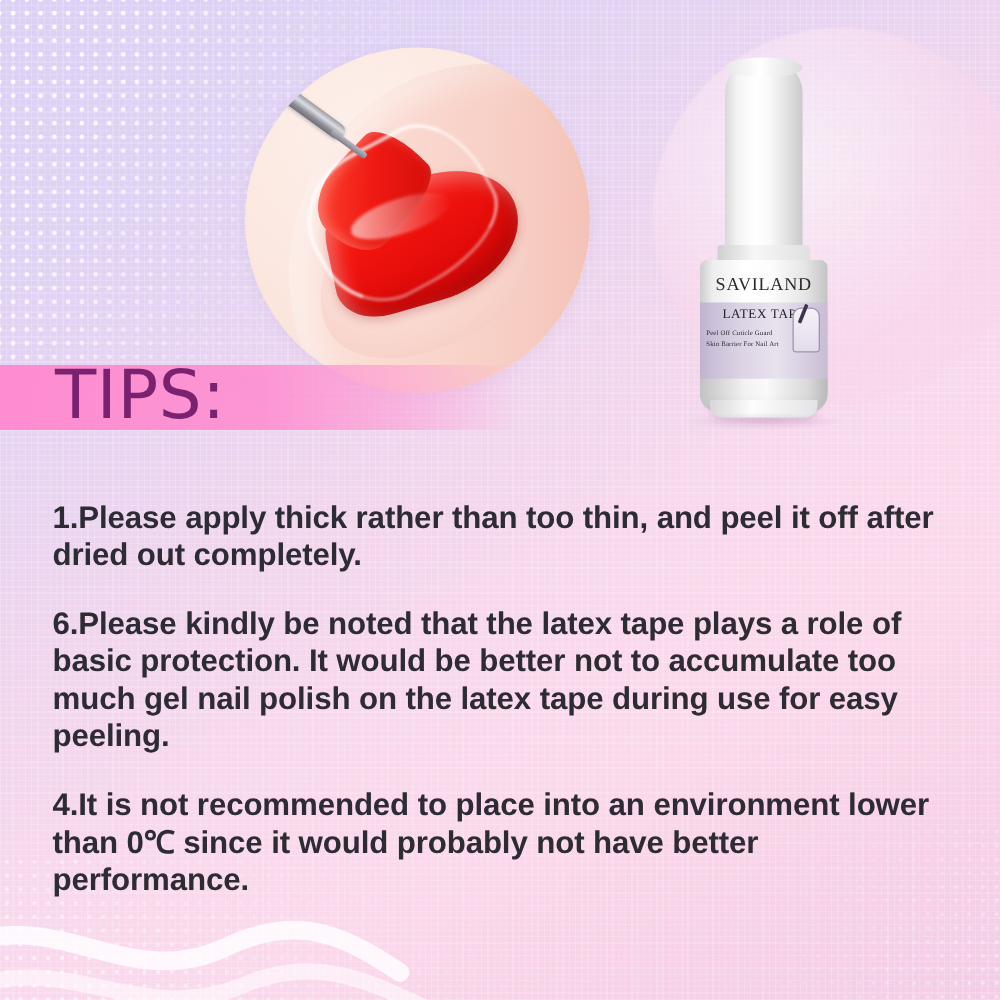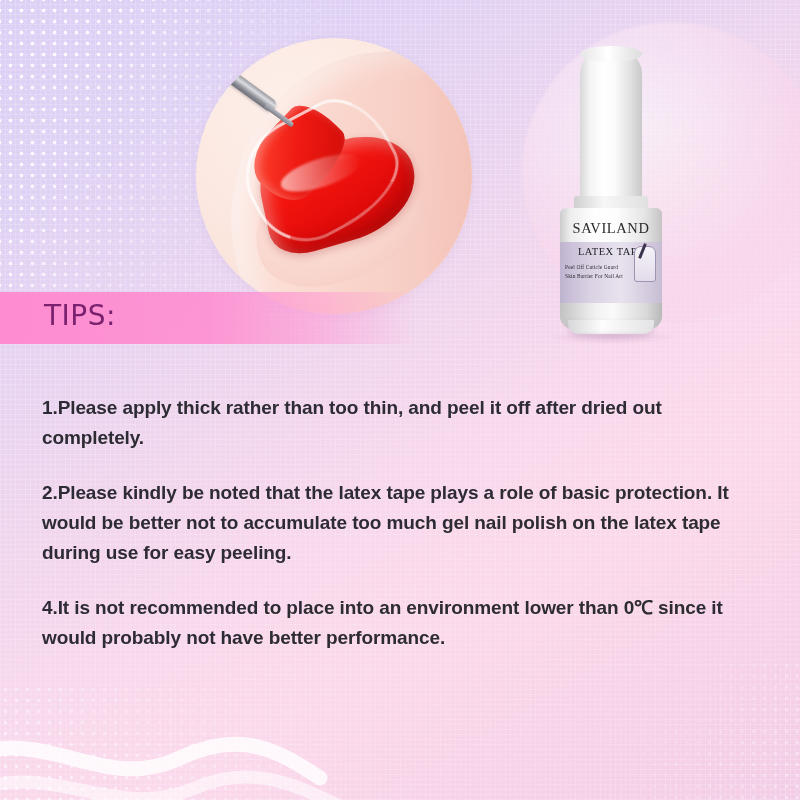--- a/index.html
+++ b/index.html
@@ -191,28 +191,28 @@
     background:radial-gradient(ellipse, rgba(160,110,160,.22), rgba(160,110,160,0) 72%);
   }
 
   
   .tips-band{
     position:absolute;left:0;top:292px;width:800px;height:52px;
     background:linear-gradient(90deg, rgba(255,134,205,.92) 0%, rgba(255,140,207,.88) 26%, rgba(255,150,210,.55) 40%, rgba(255,170,215,0) 52%);
   }
   .tips-text{
     position:absolute;left:44px;top:288px;
-    font-size:28px;line-height:56px;color:#7a2270;letter-spacing:.5px;
+    font-size:54px;line-height:56px;color:#7a2270;letter-spacing:.5px;
     font-family:"DejaVu Sans", sans-serif;font-weight:400;
   }
 
   
   .tips-list{position:absolute;left:42px;top:374px;width:716px;}
   .tip{
-    color:#2d2b33;font-size:19px;line-height:30px;font-weight:bold;
+    color:#2d2b33;font-size:25px;line-height:30px;font-weight:bold;
     margin-bottom:25px;letter-spacing:-.1px;
   }
   .tip:last-child{margin-bottom:12px;}
 </style>
 </head>
 <body>
 
 <div id="page">
 
   <div class="grid-tex"></div>
@@ -255,17 +255,17 @@
     <div class="body-band"></div>
     <div class="base-ring"></div>
   </div>
   <div class="bottle-shadow"></div>
 
   <div class="tips-band"></div>
   <div class="tips-text">TIPS:</div>
 
   <div class="tips-list">
     <p class="tip">1.Please apply thick rather than too thin, and peel it off after dried out completely.</p>
-    <p class="tip">2.Please kindly be noted that the latex tape plays a role of basic protection. It would be better not to accumulate too much gel nail polish on the latex tape during use for easy peeling.</p>
+    <p class="tip">6.Please kindly be noted that the latex tape plays a role of basic protection. It would be better not to accumulate too much gel nail polish on the latex tape during use for easy peeling.</p>
     <p class="tip">4.It is not recommended to place into an environment lower than 0℃ since it would probably not have better performance.</p>
   </div>
 
 </div>
 
 </body></html>

